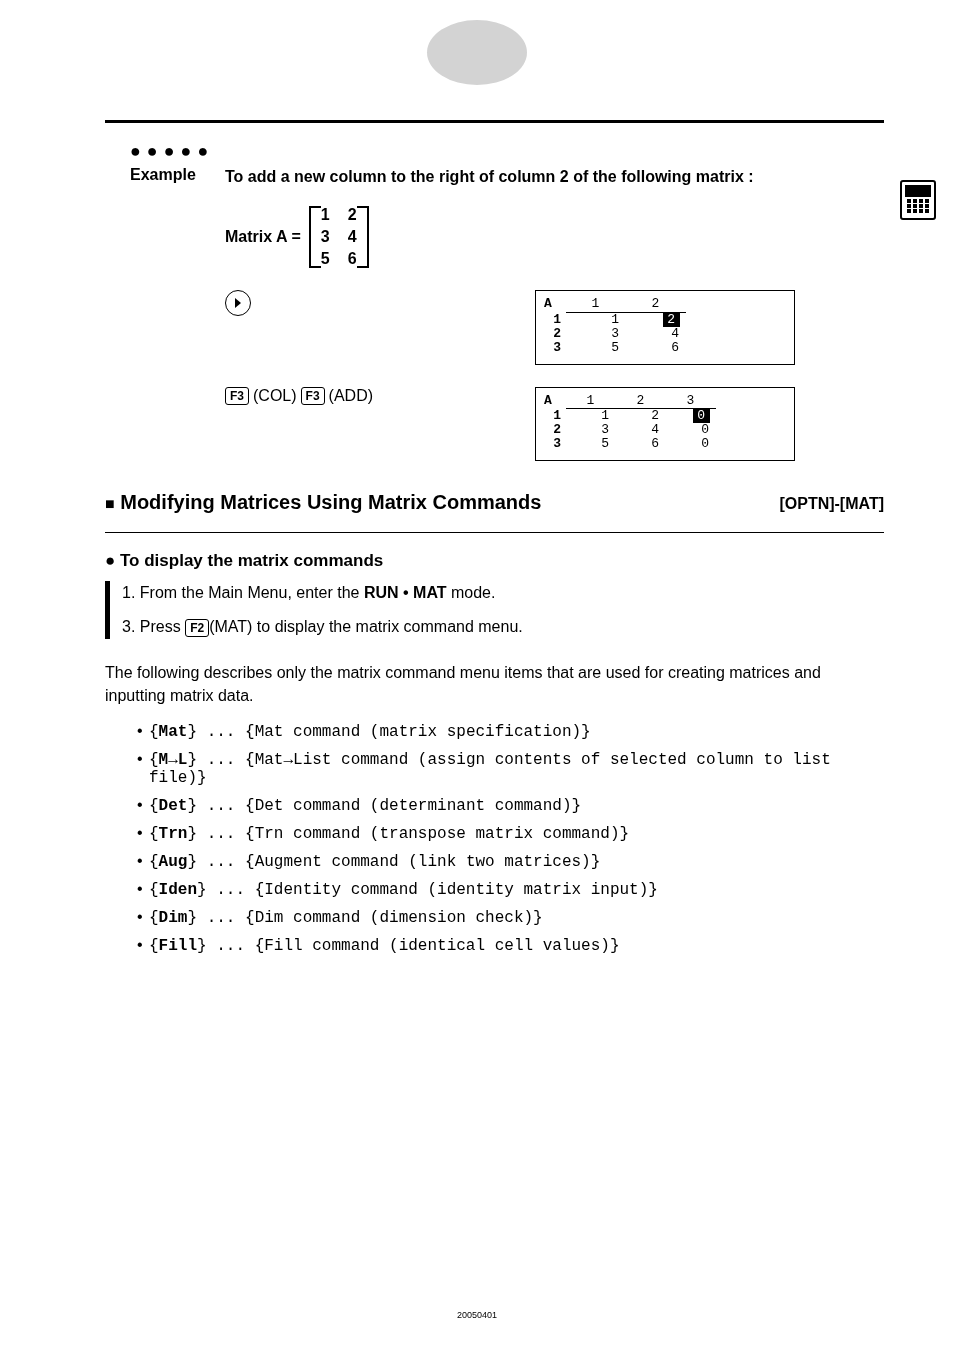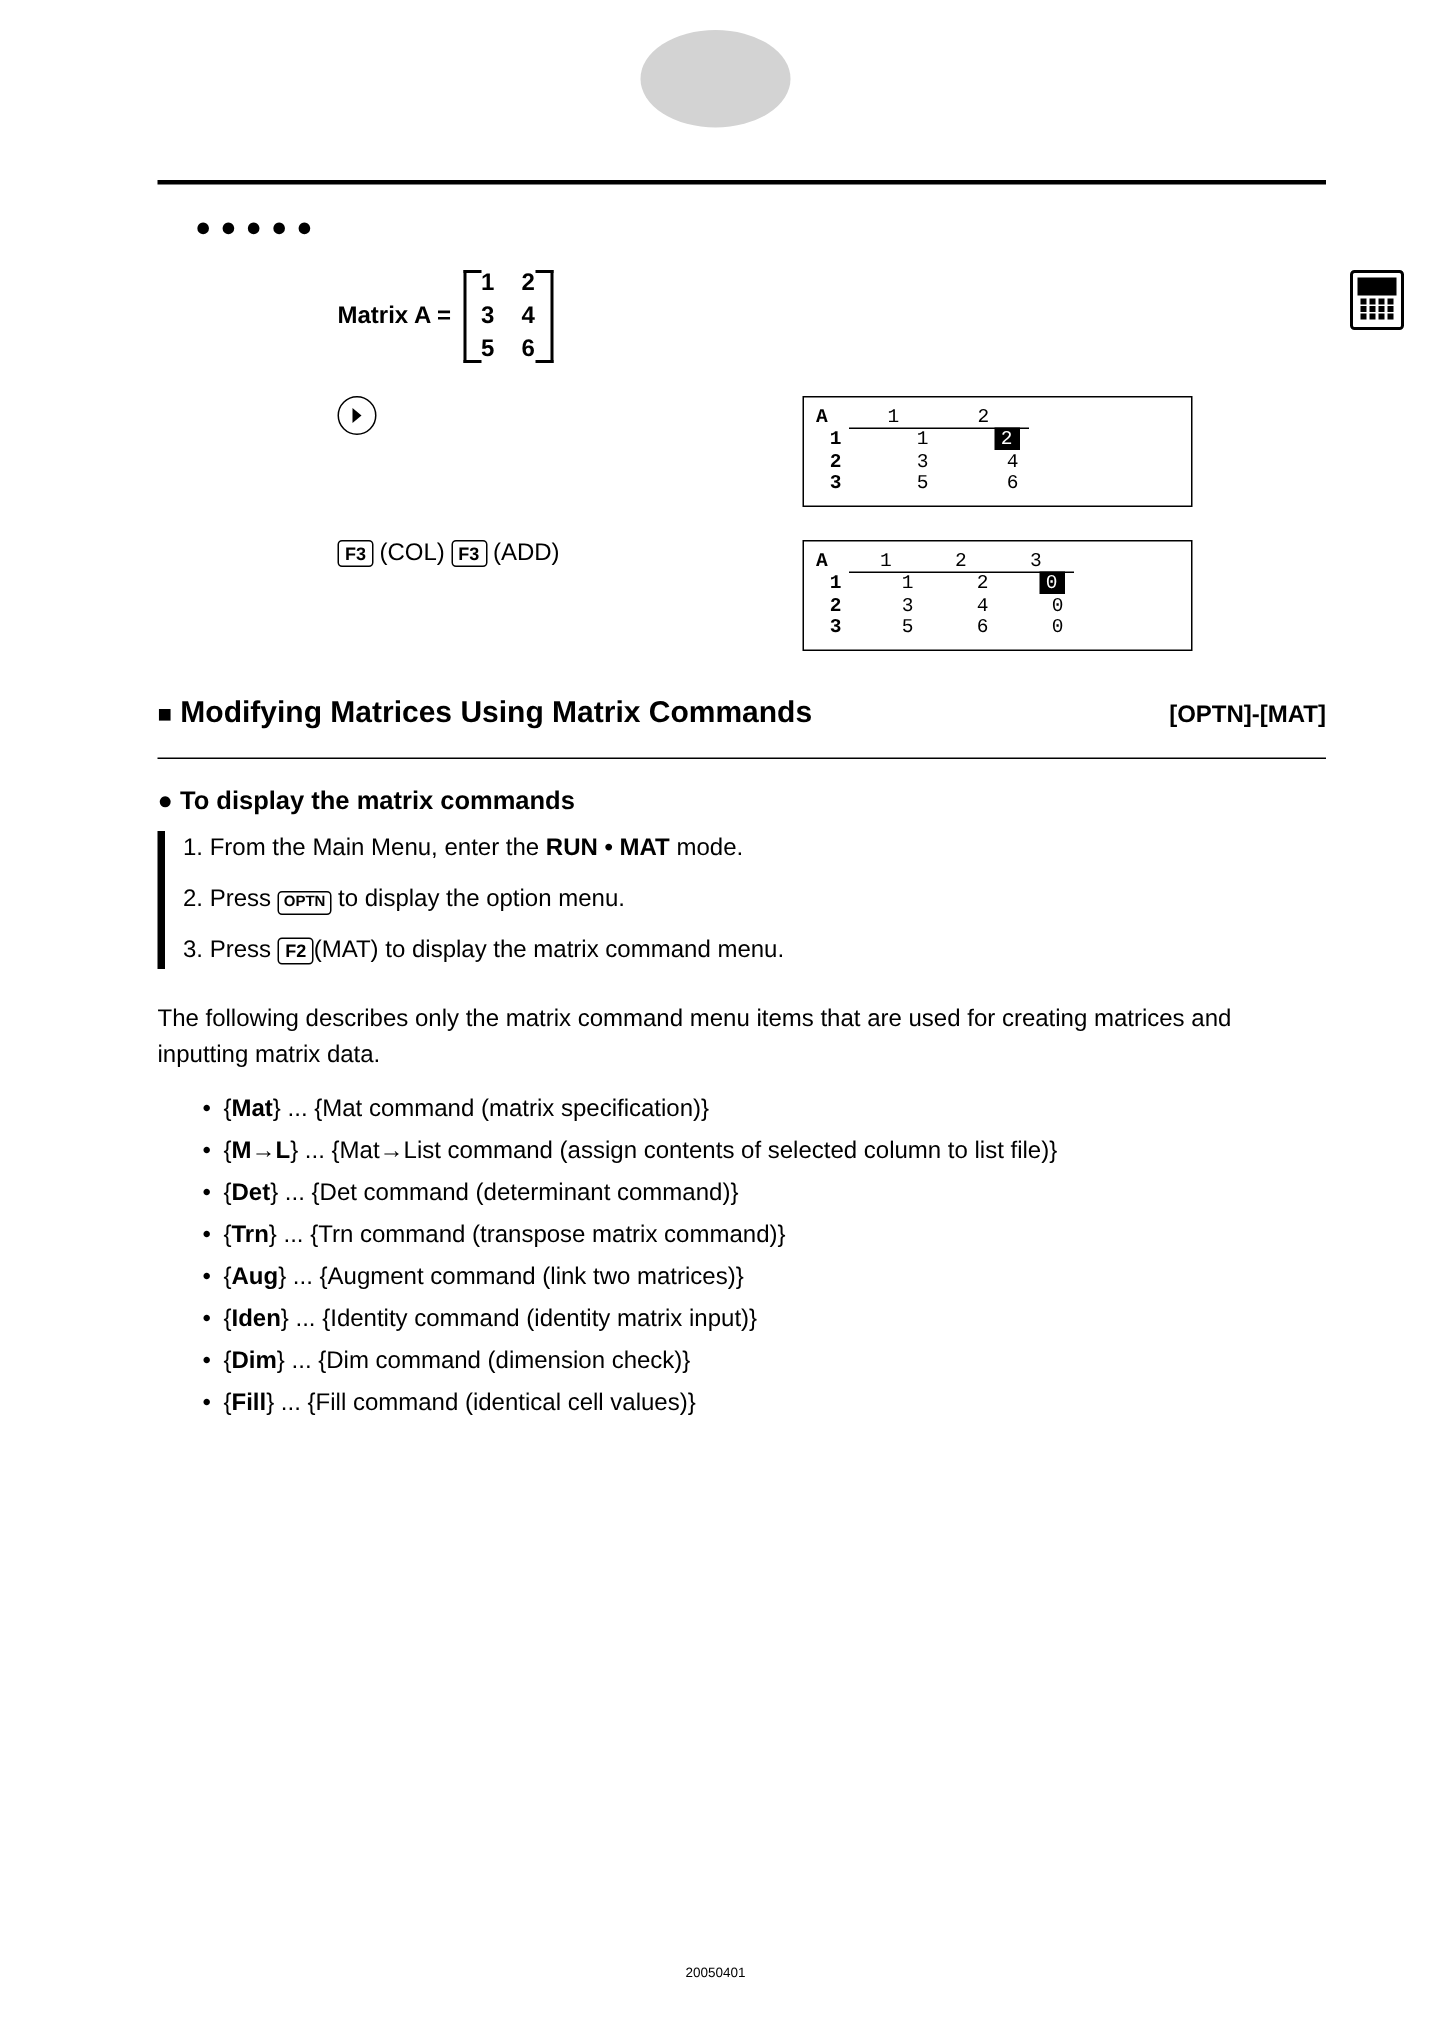--- a/index.html
+++ b/index.html
@@ -195,20 +195,21 @@
   .sub-step {
     margin: 10px 0;
     line-height: 1.5;
   }
   .desc-p {
     margin: 22px 0 16px 0;
     line-height: 1.45;
   }
   .cmd-list {
     margin-left: 30px;
+    font-family: Liberation Mono, monospace;
   }
   .cmd-list li {
     list-style: none;
     margin: 10px 0;
     position: relative;
     padding-left: 14px;
   }
   .cmd-list li::before {
     content: '•';
     position: absolute;
@@ -281,20 +282,24 @@
     </div>
 </div>
 
 <div class="content">
 
   <div class="rule-thick"></div>
 
 
   <div class="dots-row">●●●●●</div>
 
+  <div class="example-row">
+    <div class="example-label">Example</div>
+    <div class="example-text">To add a new column to the right of column 2 of the following matrix :</div>
+  </div>
 
   <div class="matrix-block">
     <span class="matrix-label">Matrix A =</span>
     <span class="matrix-bracket">
       <span class="matrix-grid">
         <span>1</span>
         <span>2</span>
         <span>3</span>
         <span>4</span>
         <span>5</span>
@@ -373,23 +378,20 @@
 
   <div class="bullet-hd">
     ● <span>To display the matrix commands</span>
   </div>
 
   <div class="sub-block">
     <div class="sub-step">
       <span>1. From the Main Menu, enter the </span><b>RUN • MAT</b><span> mode.</span>
     </div>
     <div class="sub-step">
-      <span>2. Press </span><span class="key-box-optn">OPTN</span><span> to display the option menu.</span>
-    </div>
-    <div class="sub-step">
       <span>3. Press </span><span class="key-box">F2</span><span>(MAT) to display the matrix command menu.</span>
     </div>
   </div>
 
   <p class="desc-p">The following describes only the matrix command menu items that are used for creating matrices and inputting matrix data.</p>
 
   <ul class="cmd-list">
     <li>{<b>Mat</b>}<span> ... {Mat command (matrix specification)}</span></li>
     <li>{<b>M→L</b>}<span> ... {Mat→List command (assign contents of selected column to list file)}</span></li>
     <li>{<b>Det</b>}<span> ... {Det command (determinant command)}</span></li>

